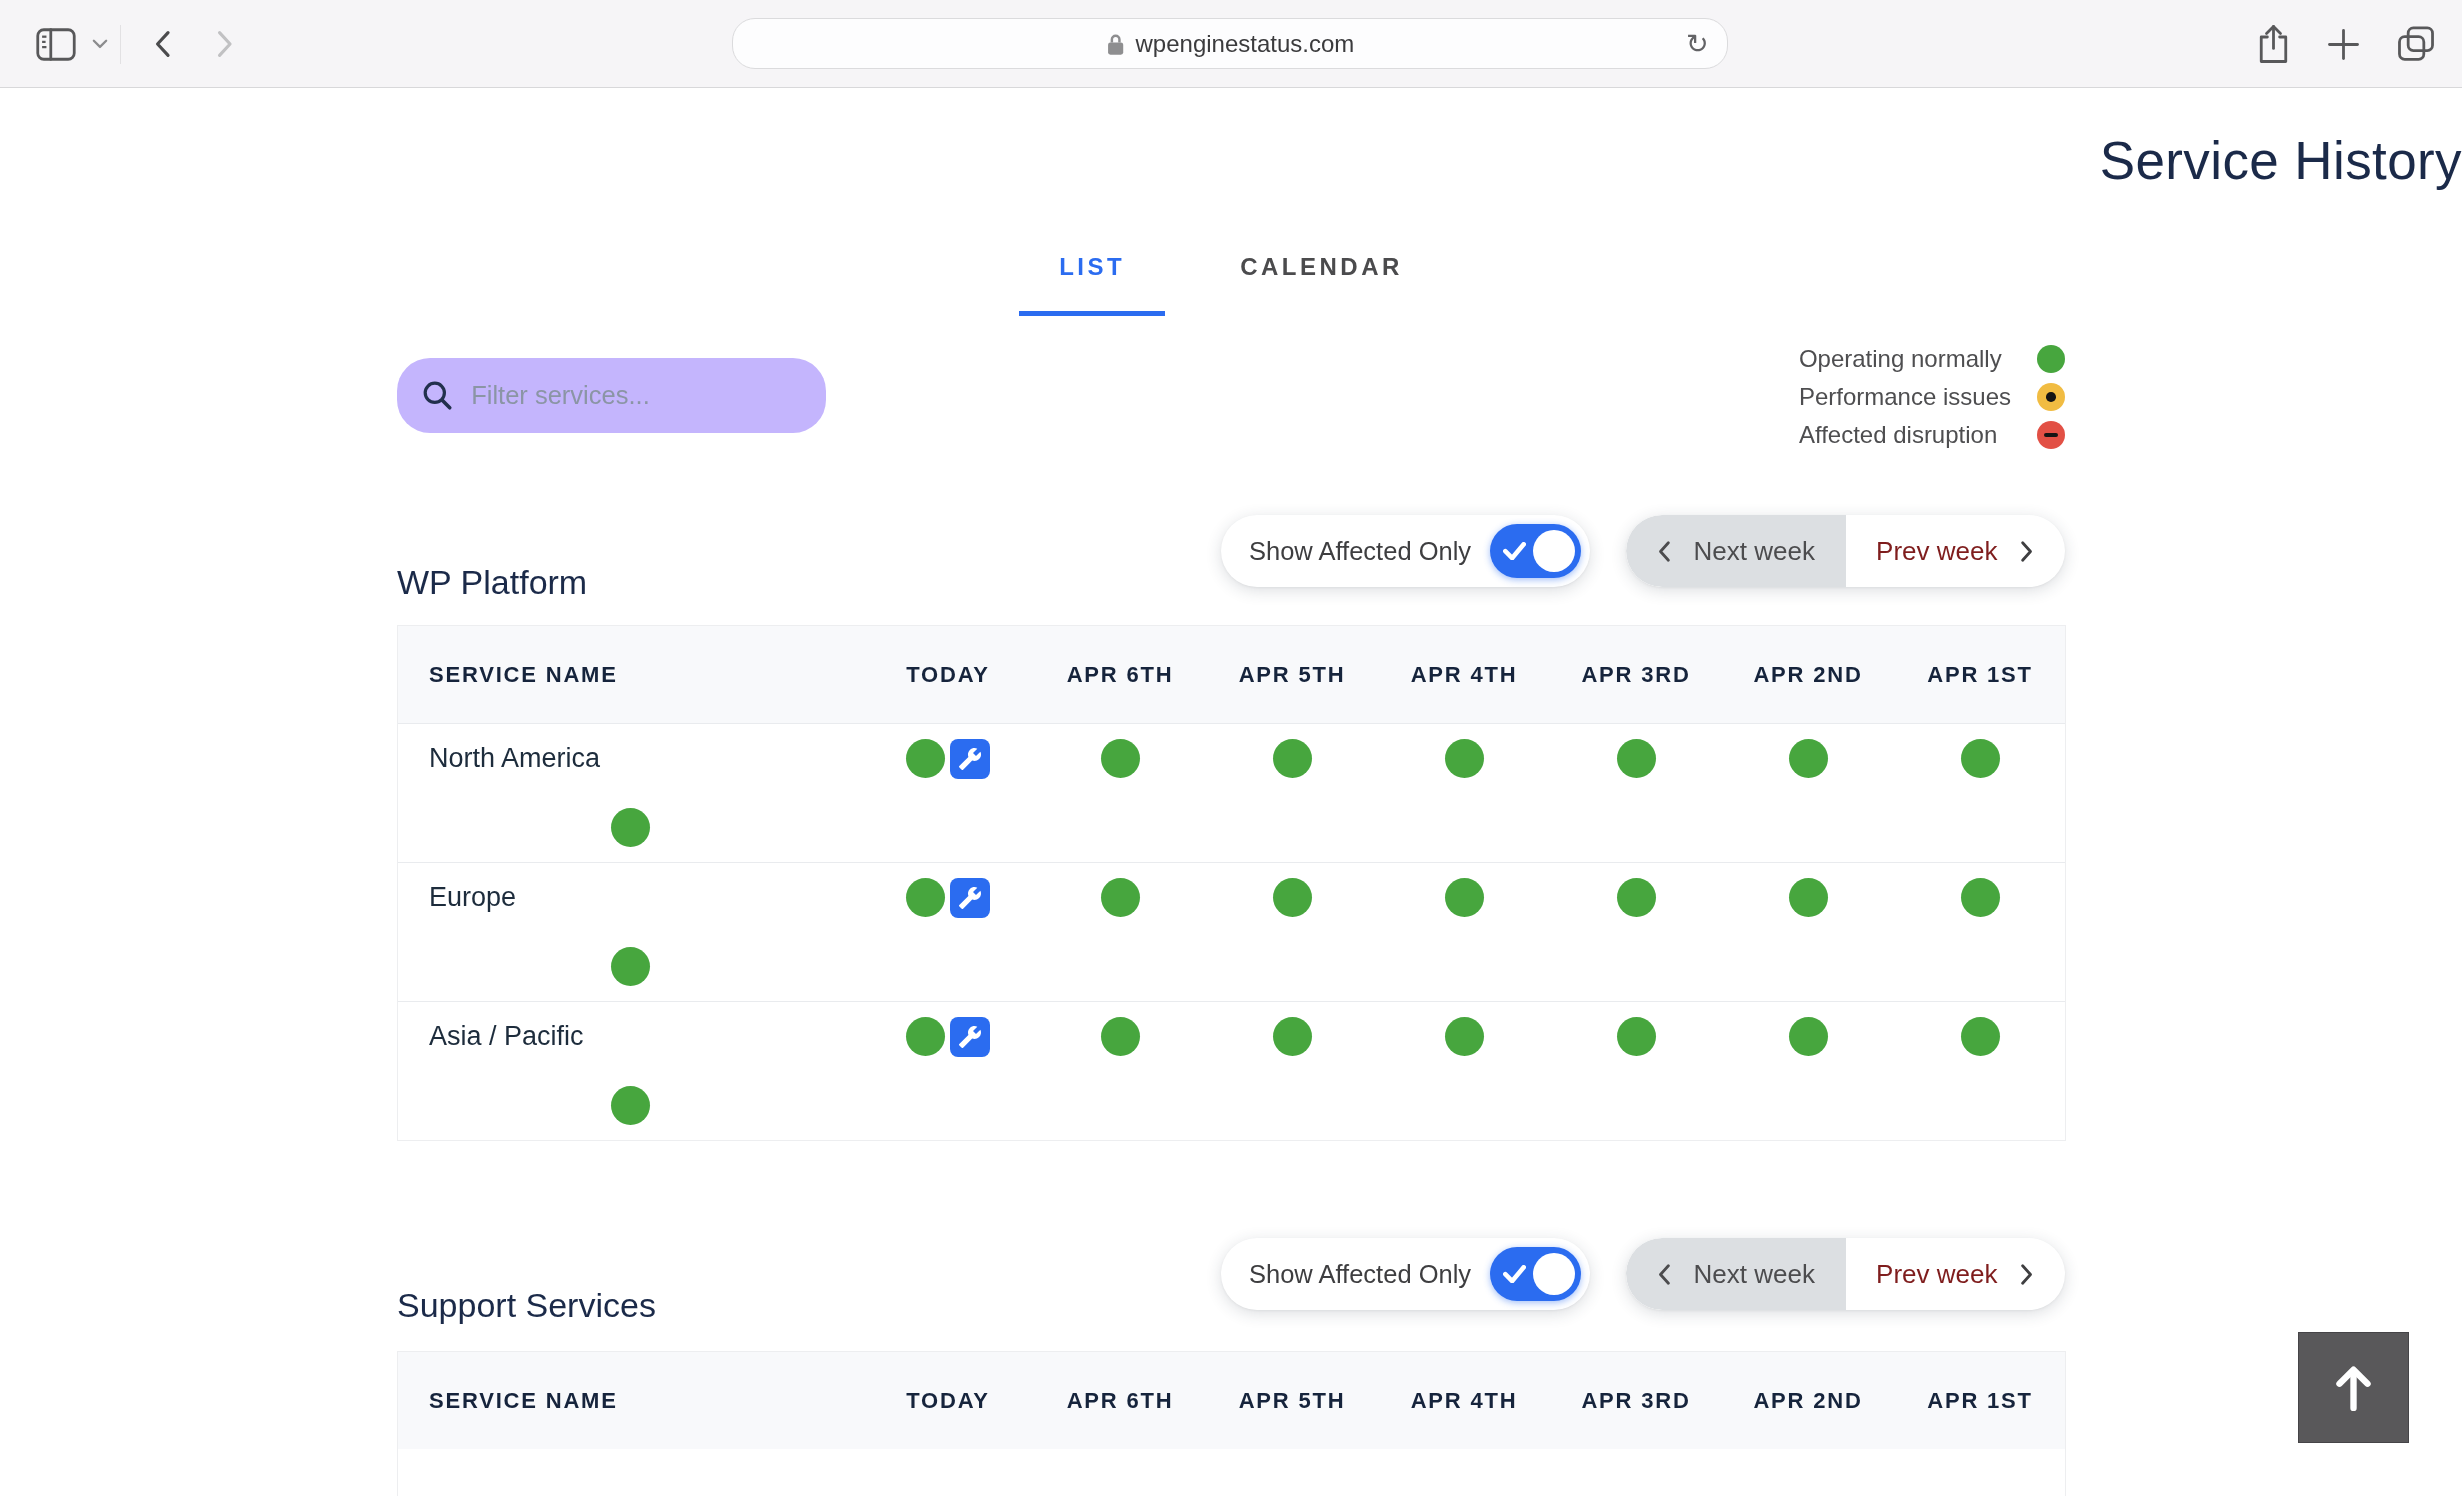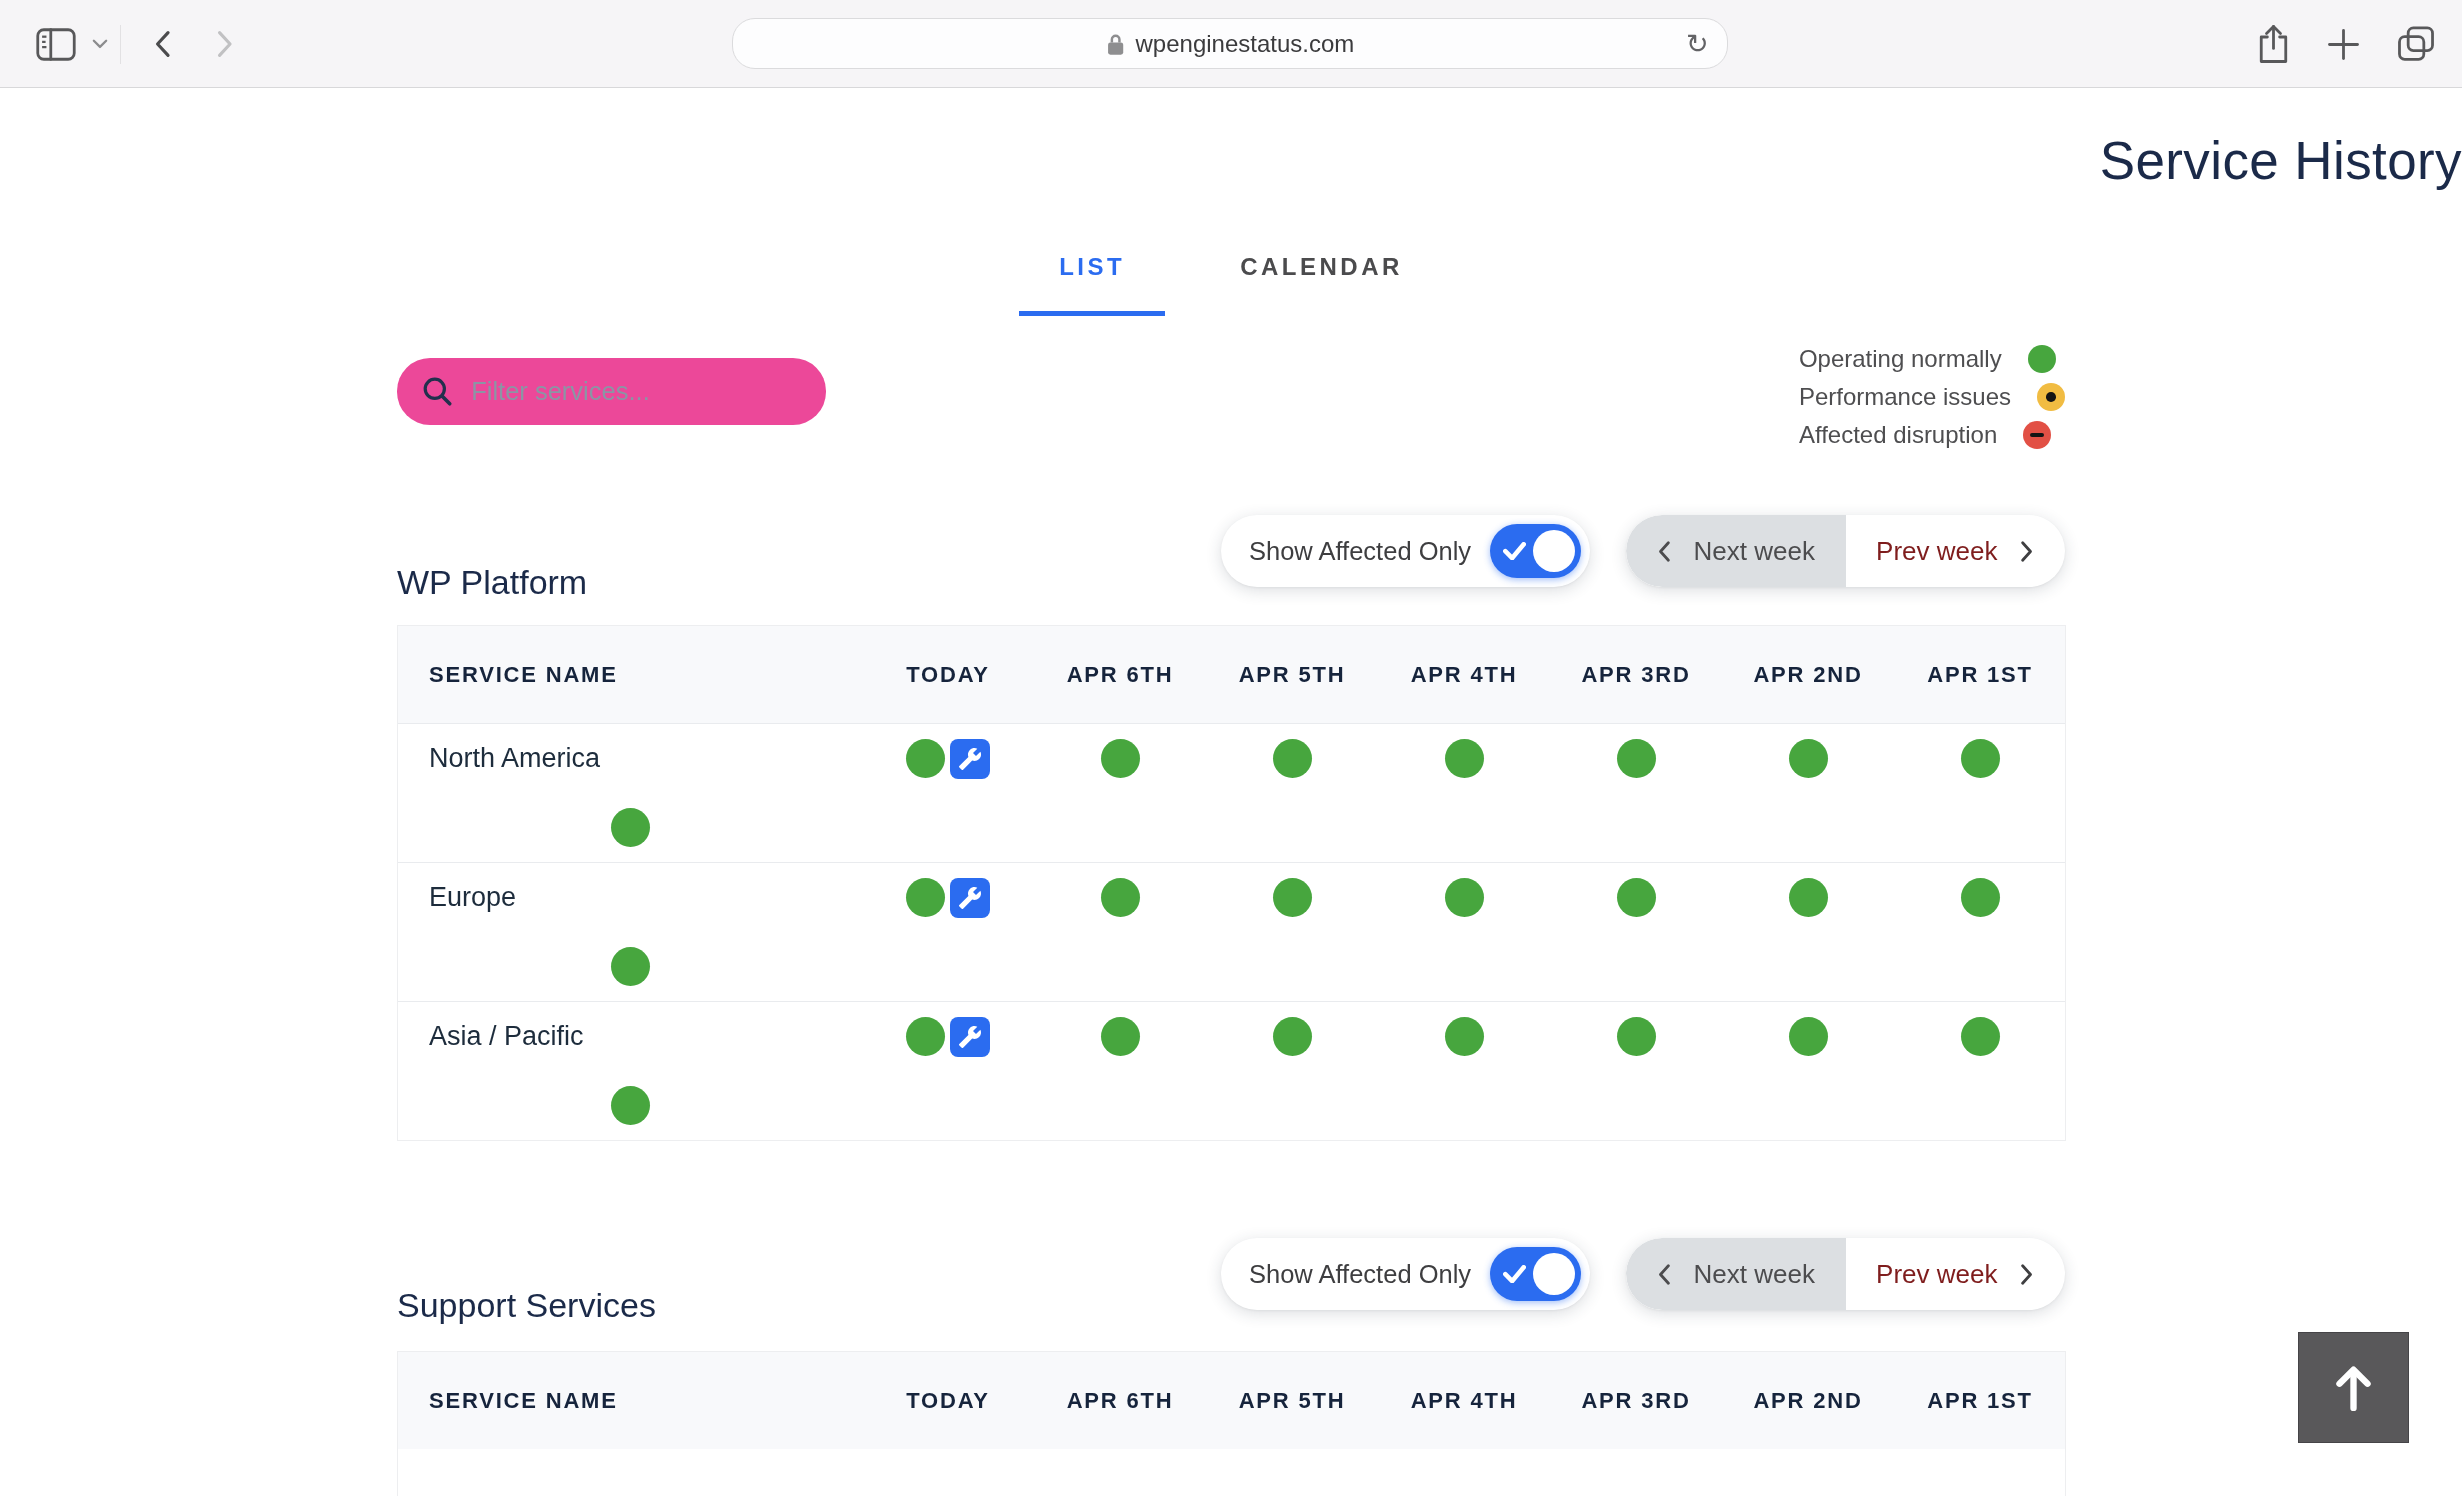--- a/index.html
+++ b/index.html
@@ -24,36 +24,36 @@
 
   .page-title { position:absolute; top:42px; left:0; right:0; text-align:right;
     font-size:53px; font-weight:400; color:var(--navy); letter-spacing:0.4px; }
 
   .tabs { position:absolute; top:165px; left:0; right:0; display:flex; justify-content:center; gap:35px; }
   .tab { background:none; border:none; font-size:24px; font-weight:700; letter-spacing:3.5px;
     color:#4b4b4d; padding:0 40px 30px 40px; border-bottom:5.3px solid transparent; cursor:pointer; }
   .tab.active { color:var(--blue); border-bottom-color:var(--blue); }
 
   .legend { position:absolute; top:252px; right:397px; display:flex; flex-direction:column; }
-  .legend-row { height:38px; display:flex; align-items:center; justify-content:flex-start; gap:26px; }
+  .legend-row { height:38px; display:flex; align-items:center; justify-content:space-between; gap:26px; }
   .legend-row .label { font-size:24px; color:#4e4e50; }
 
   .dot { display:inline-flex; align-items:center; justify-content:center;
     width:39px; height:39px; border-radius:50%; flex:none; }
   .dot.operational { background:var(--green); }
   .dot.performance { background:var(--yellow); }
   .dot.performance::after { content:""; width:11.4px; height:11.4px; border-radius:50%; background:#141414; }
   .dot.disruption  { background:var(--red); }
   .dot.disruption::after { content:""; width:16px; height:5.3px; border-radius:2.6px; background:#141414; }
   .dot.sm { width:28px; height:28px; }
   .dot.sm.performance::after { width:9.7px; height:9.7px; }
   .dot.sm.disruption::after  { width:14px; height:4.4px; }
 
-  .filter-wrap { position:absolute; left:397px; top:270px; width:429px; height:67px;
-    background:#ec4899; border-radius:33px; display:flex; align-items:center; }
+  .filter-wrap { position:absolute; left:397px; top:270px; width:429px; height:75px;
+    background:#c4b5fd; border-radius:33px; display:flex; align-items:center; }
   .filter-wrap svg { margin:0 17.6px 0 24.6px; flex:none; }
   .filter-input { flex:1; height:100%; background:transparent; border:none; outline:none;
     font-size:25.5px; color:#22304d; font-family:"Liberation Sans", sans-serif; }
   .filter-input::placeholder { color:#8b95a5; }
 
   .section-head { position:absolute; left:397px; width:1669px; height:72px; }
   .section-head h2 { position:absolute; left:0; top:50%; transform:translateY(-50%);
     font-size:34px; font-weight:400; color:var(--navy);margin-top:31px; }
   .pill { position:absolute; top:0; height:72px; background:#fff; border-radius:36px;
     box-shadow:0 3.5px 16px rgba(40,50,70,.16), 0 0.9px 2.6px rgba(0,0,0,.05); }

